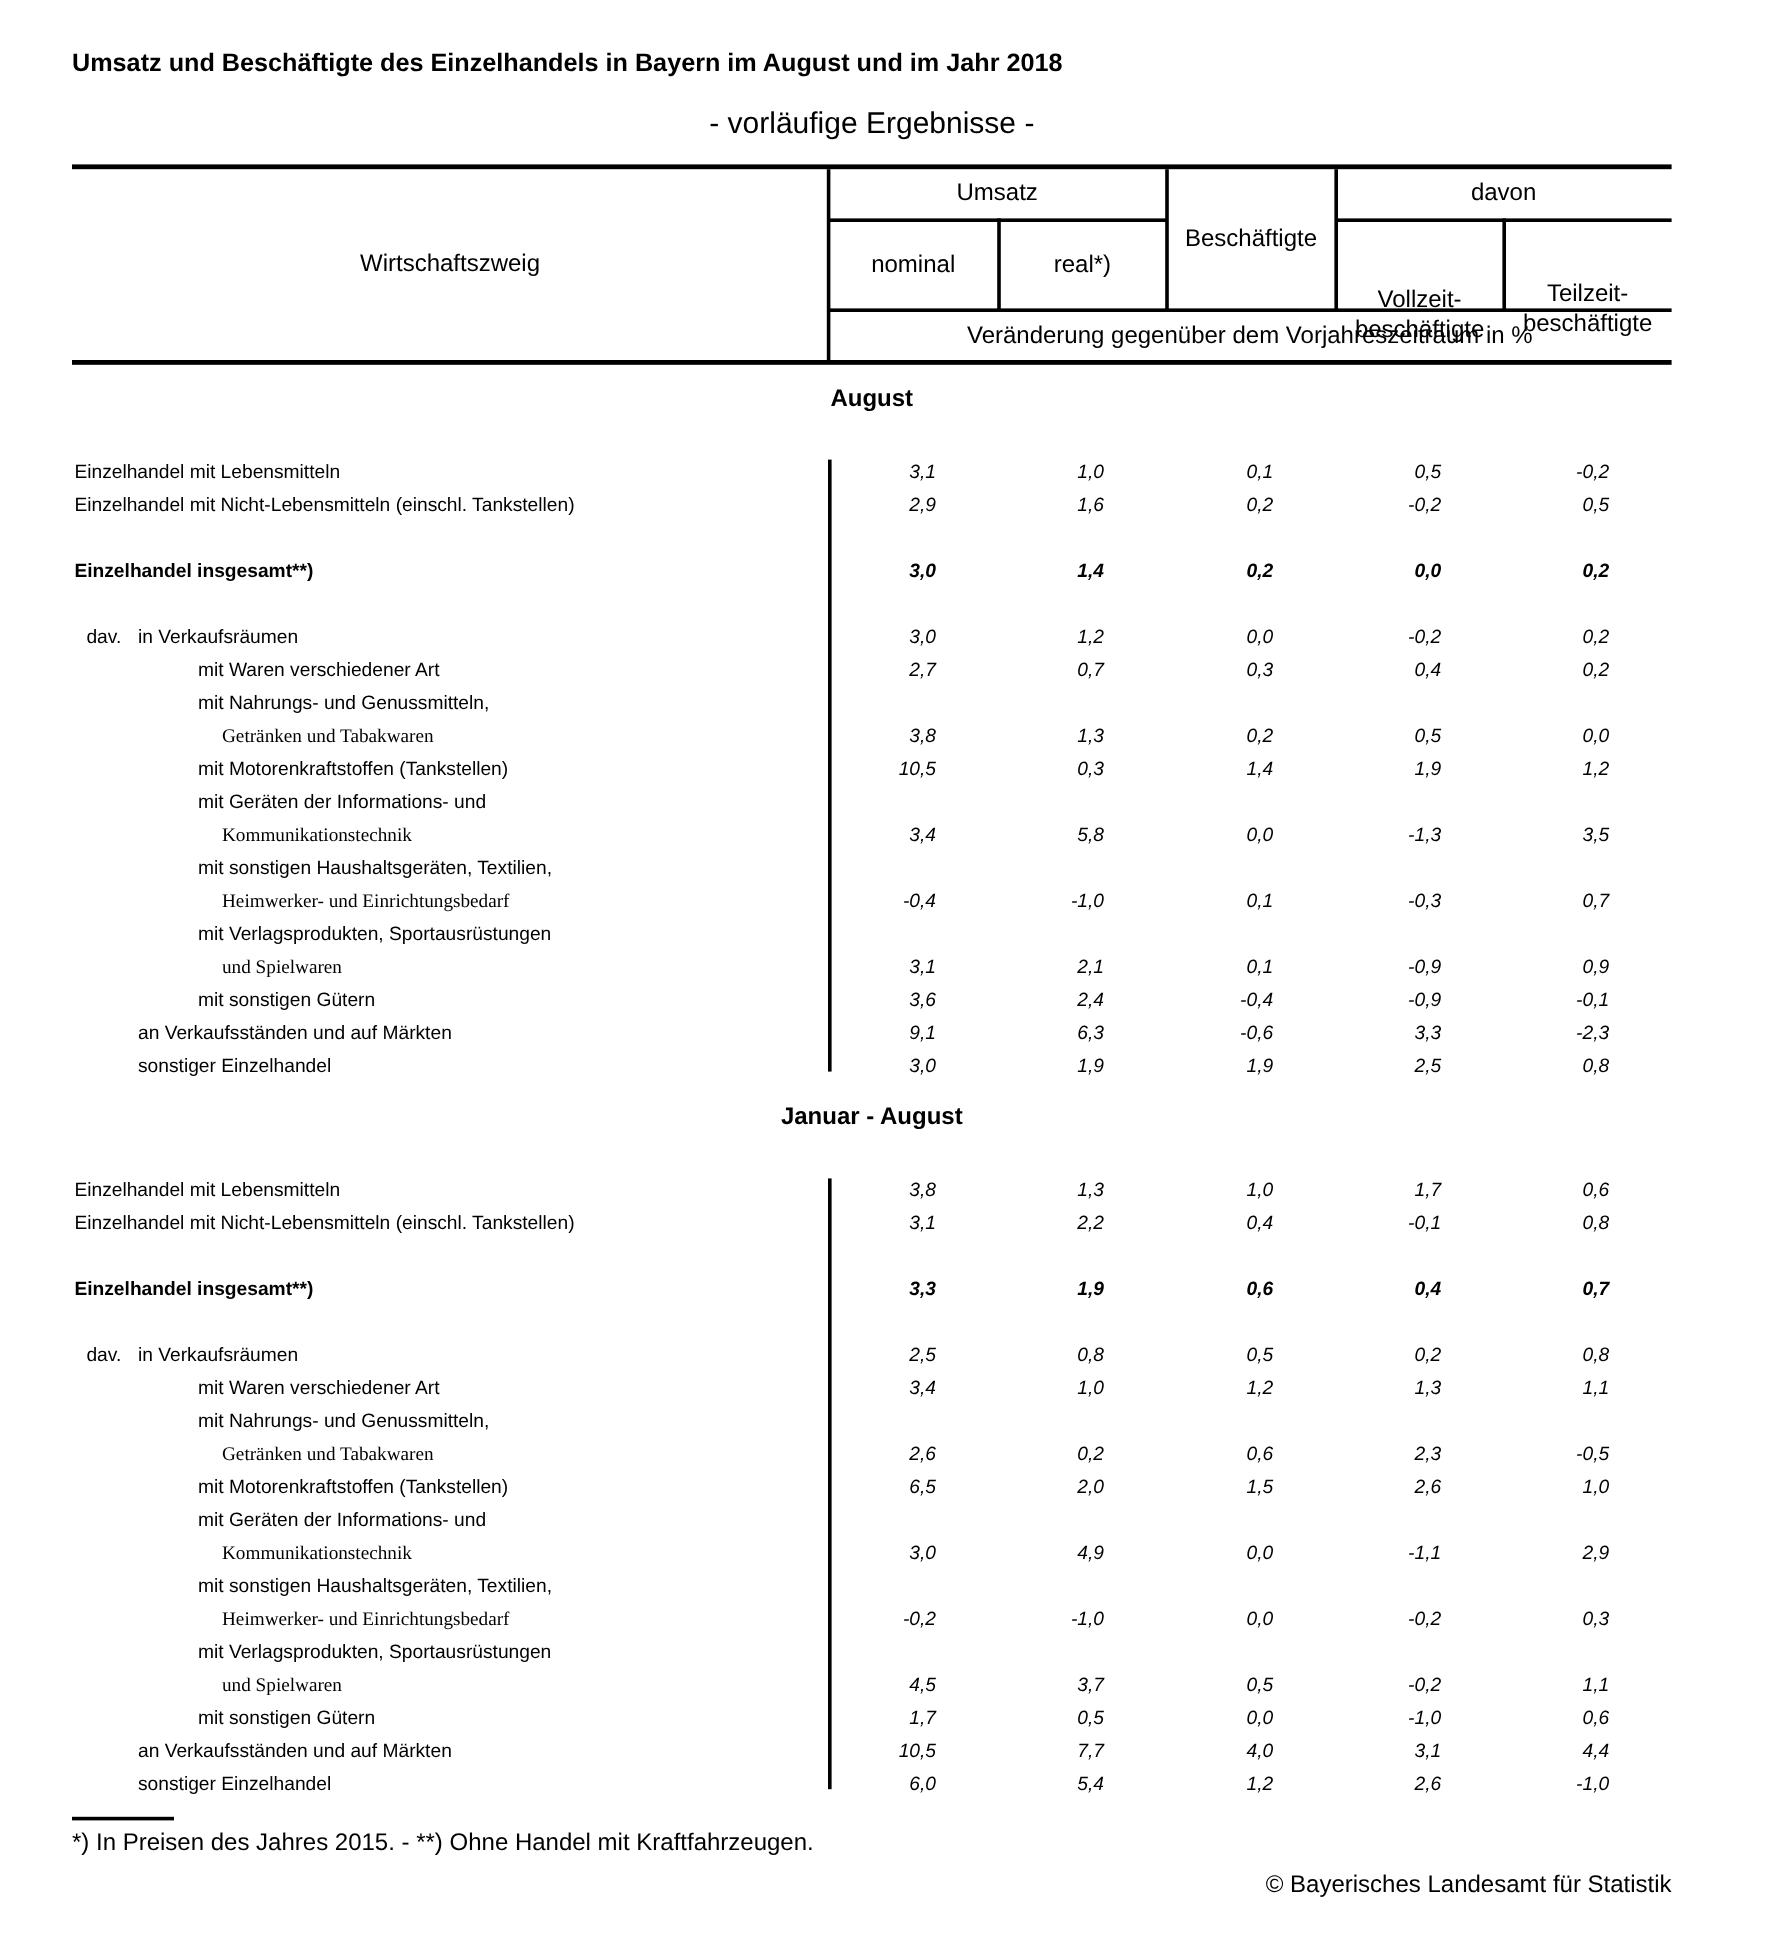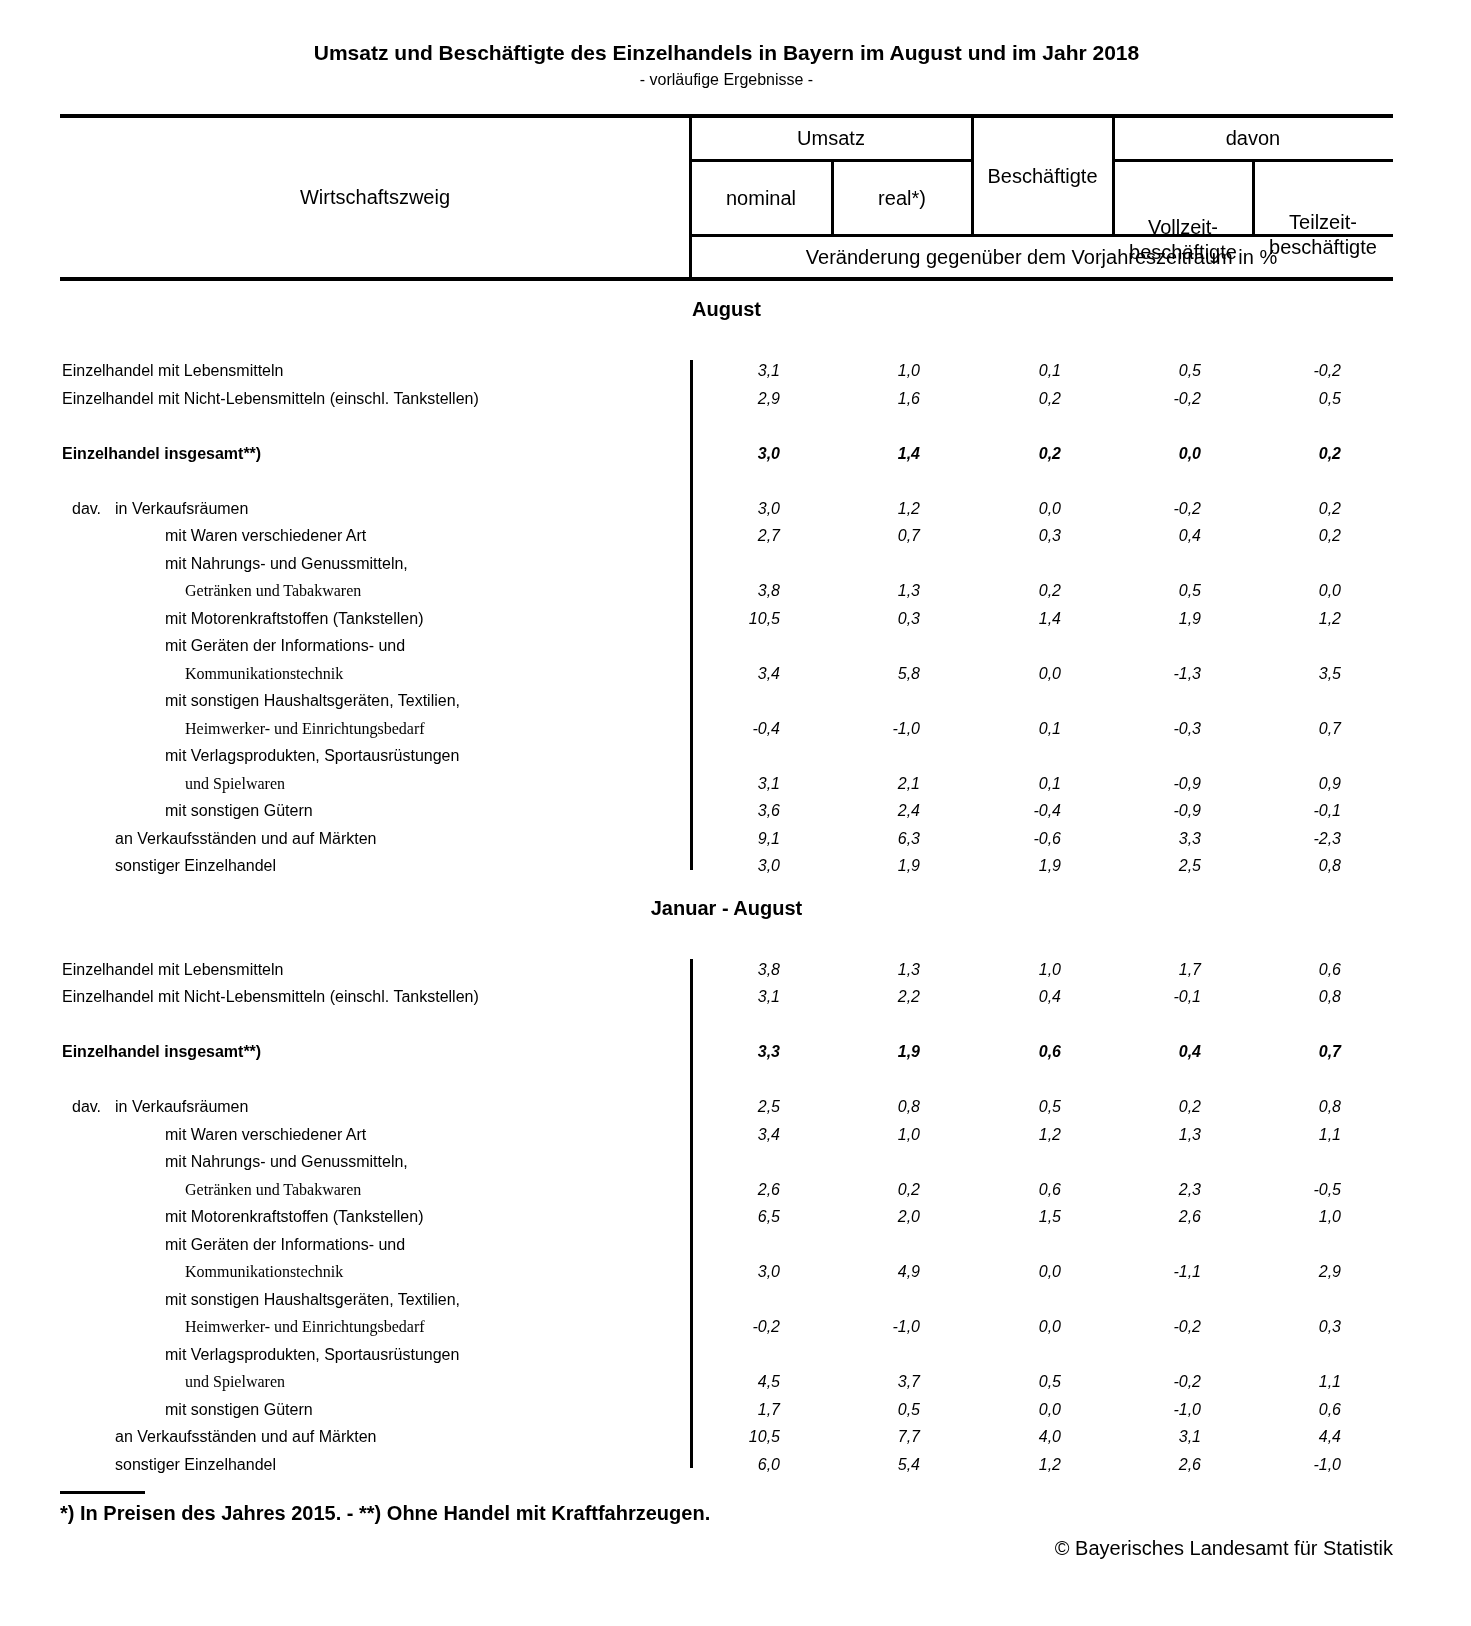--- a/index.html
+++ b/index.html
@@ -3,24 +3,24 @@
 <meta charset="utf-8">
 <style>
   html,body{margin:0;padding:0;}
   body{
     width:1471px;height:1626px;background:#ffffff;color:#000;
     font-family:"Liberation Sans","DejaVu Sans",sans-serif;
     -webkit-font-smoothing:antialiased;
   }
   .content{width:1333px;margin-left:60px;position:relative;}
   .page-title{
-    margin-top:40px;text-align:center;font-weight:bold;font-size:21px;line-height:26px;
+    margin-top:40px;font-weight:bold;font-size:21px;line-height:26px;
   }
   .page-subtitle{
-    margin-top:1px;text-align:center;font-size:16px;line-height:26px;
+    margin-top:24px;text-align:center;font-size:25px;line-height:26px;
   }
   
   .thead{
     position:relative;margin-top:21px;height:159px;
     border-top:4px solid #000;border-bottom:4px solid #000;
     font-size:20px;
   }
   .hcell{position:absolute;display:flex;align-items:center;justify-content:center;text-align:center;}
   .pre{white-space:pre-line;line-height:25px;margin-top:42px;}
   .hc-industry{left:0;top:0;width:630px;height:159px;}
@@ -59,21 +59,21 @@
   .prefix{position:absolute;left:12px;top:0;}
   .cell.num{text-align:right;font-style:italic;padding-right:52px;}
   .cell.num.c0{width:142px;}
   .cell.num.c1{width:140px;}
   .cell.num.c2{width:141px;}
   .cell.num.c3{width:140px;}
   .cell.num.c4{width:140px;}
   .row.bold .cell{font-weight:bold;}
   
   .footnote-rule{margin-top:13px;width:85px;height:3px;background:#000;}
-  .footnote{margin-top:6px;font-size:20px;line-height:26px;font-weight:bold;}
+  .footnote{margin-top:6px;font-size:20px;line-height:26px;}
   .copyright{margin-top:9px;text-align:right;font-size:20px;line-height:26px;}
 </style>
 </head>
 <body>
 
 <div class="content">
 
   <div class="page-title">Umsatz und Beschäftigte des Einzelhandels in Bayern im August und im Jahr 2018</div>
   <div class="page-subtitle">- vorläufige Ergebnisse -</div>
 

